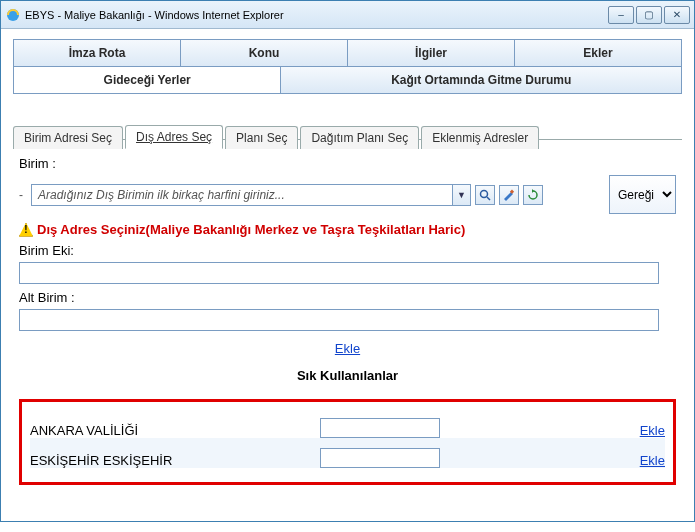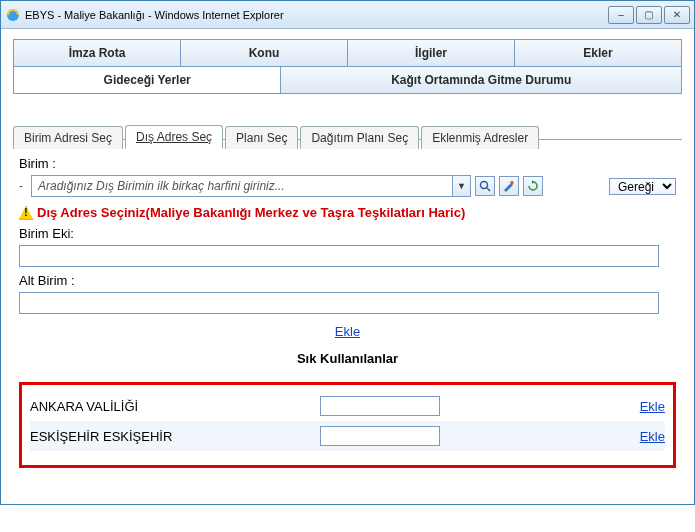--- a/index.html
+++ b/index.html
@@ -23,28 +23,28 @@
   .subtab { padding: 4px 10px; border: 1px solid #9aa; border-bottom: none; background: #f4f4f4; margin-right: 2px; border-radius: 3px 3px 0 0; font-size: 12px; color: #333; cursor:pointer; position:relative; top:10px;}
   .subtab.active { background: #fff; border-bottom: 1px solid #fff; font-weight: normal; text-decoration: underline; }
   .form-area { padding: 10px 6px 16px 6px; }
   .label { color: #000; font-size: 13px; margin: 6px 0 4px 0; }
   .row { display: flex; align-items: center; gap: 4px; }
   .combo { flex: 0 0 440px; border: 1px solid #7a9cc2; background: #fff; height: 22px; display:flex; align-items:center;}
   .combo-text { flex:1; padding: 0 6px; color: #555; font-style: italic; overflow:hidden; white-space:nowrap;}
   .combo-dd { width: 18px; height: 20px; border-left:1px solid #7a9cc2; background: linear-gradient(to bottom,#f5f9fd,#dce9f6); display:flex; align-items:center; justify-content:center; font-size:9px; color:#335; cursor:pointer;}
   .iconbtn { width: 20px; height: 20px; border: 1px solid #7a9cc2; background: linear-gradient(to bottom,#f5f9fd,#dce9f6); display:inline-flex; align-items:center; justify-content:center; cursor:pointer; font-size:11px;}
   .right-select { margin-left: auto; }
-  .sel { border: 1px solid #7a9cc2; height: 17px; font-size:12px; padding: 0 4px; background: linear-gradient(to bottom,#fff,#eef4fb);}
+  .sel { border: 1px solid #7a9cc2; height: 39px; font-size:12px; padding: 0 4px; background: linear-gradient(to bottom,#fff,#eef4fb);}
   .warning { color: #d00000; font-weight: bold; font-size: 13px; margin-top: 8px; display:flex; align-items:center; gap:4px;}
   .warn-icon { width:14px; height:14px; background:#ffcf00; border:1px solid #b08000; display:inline-flex; align-items:center; justify-content:center; font-size:10px; font-weight:bold; color:#000; clip-path: polygon(50% 0, 100% 100%, 0 100%);}
   .textinput { width: 640px; height: 22px; border: 1px solid #7a9cc2; padding: 2px 4px; font-size:12px; }
   .linkbtn { color: #1144cc; text-decoration: underline; text-align: center; display:block; margin: 10px auto 0 auto; cursor:pointer; font-size:13px;}
   .section-header { text-align: center; font-weight: bold; margin: 12px 0 16px 0; font-size: 13px;}
   .redbox { border: 3px solid #e00000; padding: 6px 8px 14px 8px; }
-  .favrow { display:flex; align-items:center; height: 30px; }
+  .favrow { display:flex; align-items:flex-end; height: 30px; }
   .favrow:nth-child(odd){ background:#fff;}
   .favrow:nth-child(even){ background:#f0f6fc;}
   .favname { flex: 0 0 290px; font-size: 13px; }
   .favinput { width: 120px; height: 20px; border: 1px solid #7a9cc2; padding:1px 3px; font-size:12px;}
   .favlink { margin-left: auto; color:#1144cc; text-decoration: underline; cursor:pointer; font-size:13px;}
   svg.ie-e { width:16px; height:16px;}
 </style>
 </head>
 <body>
 

